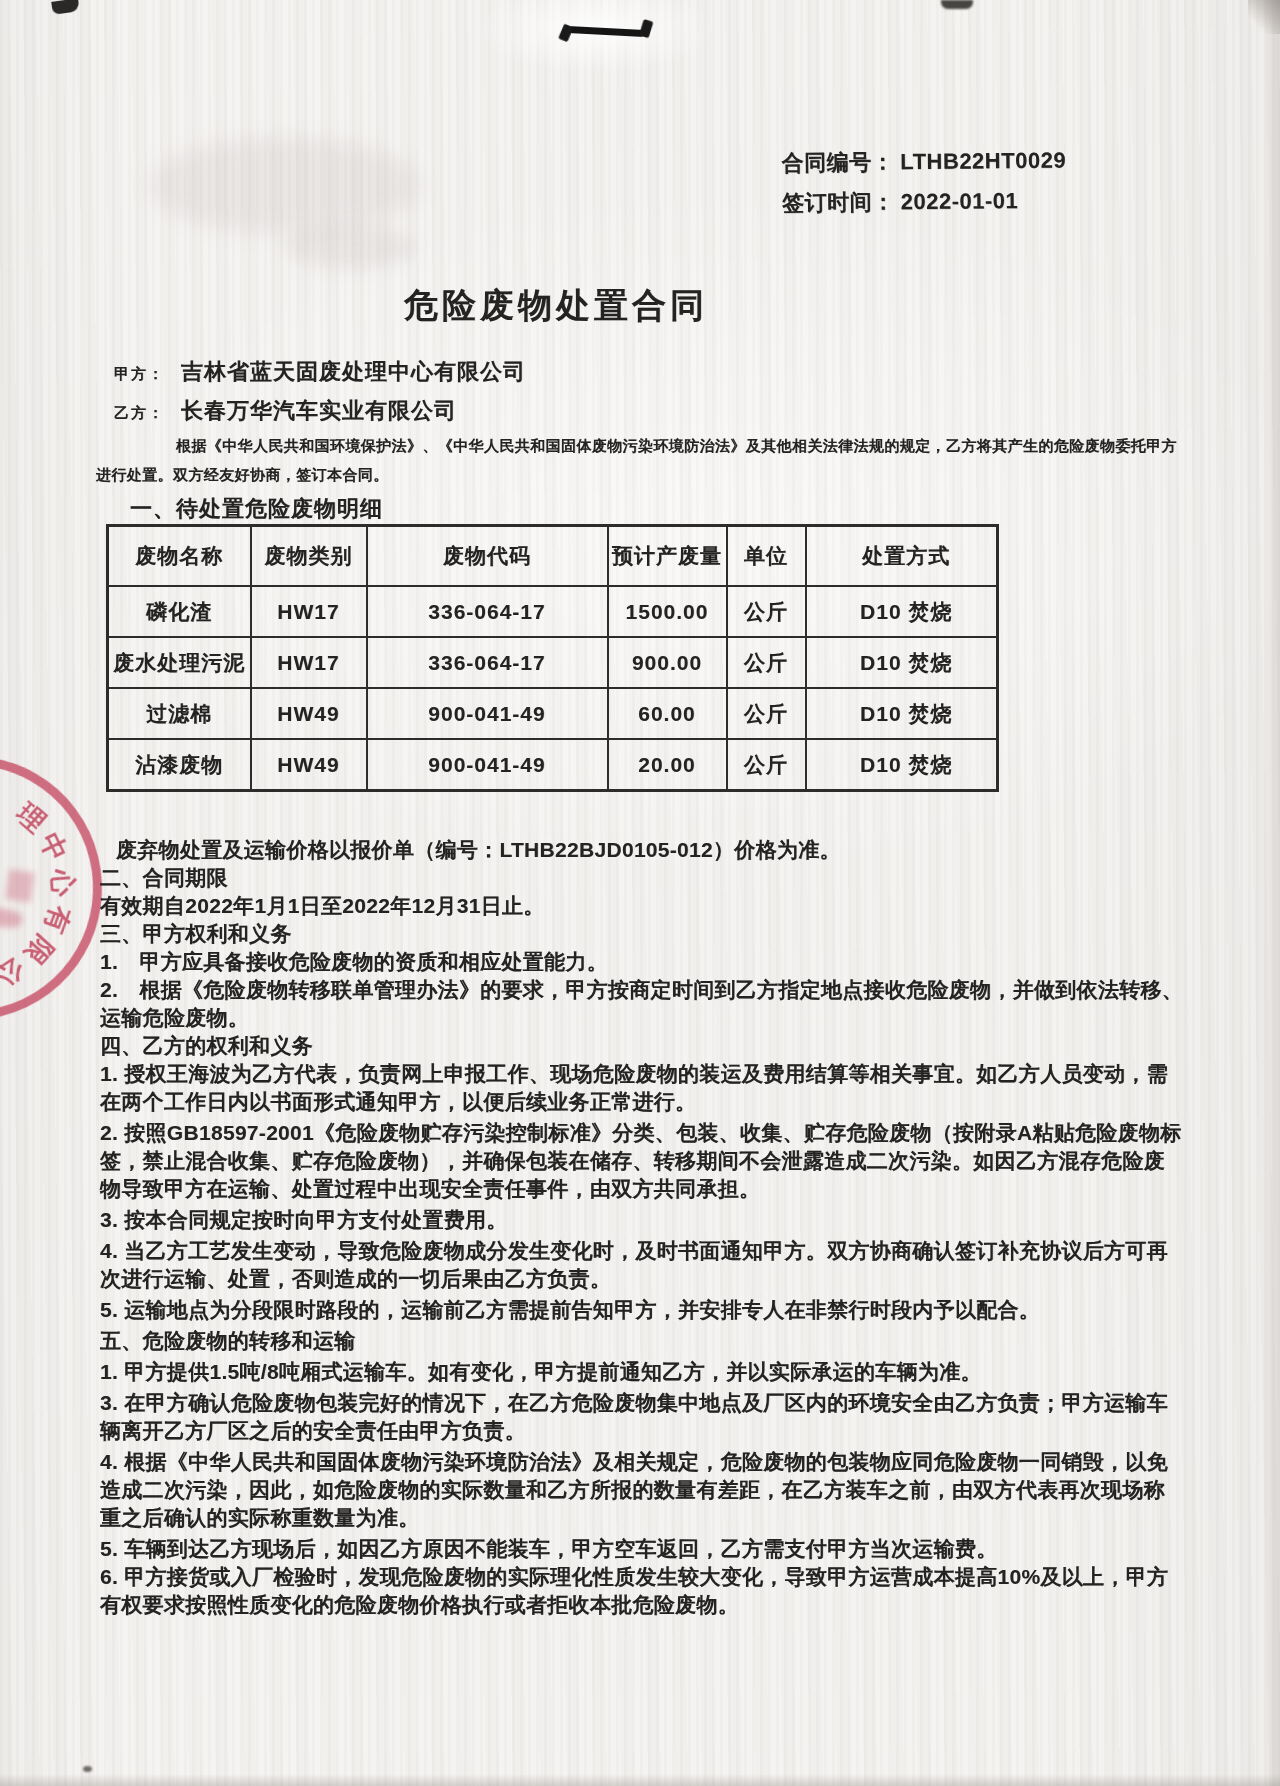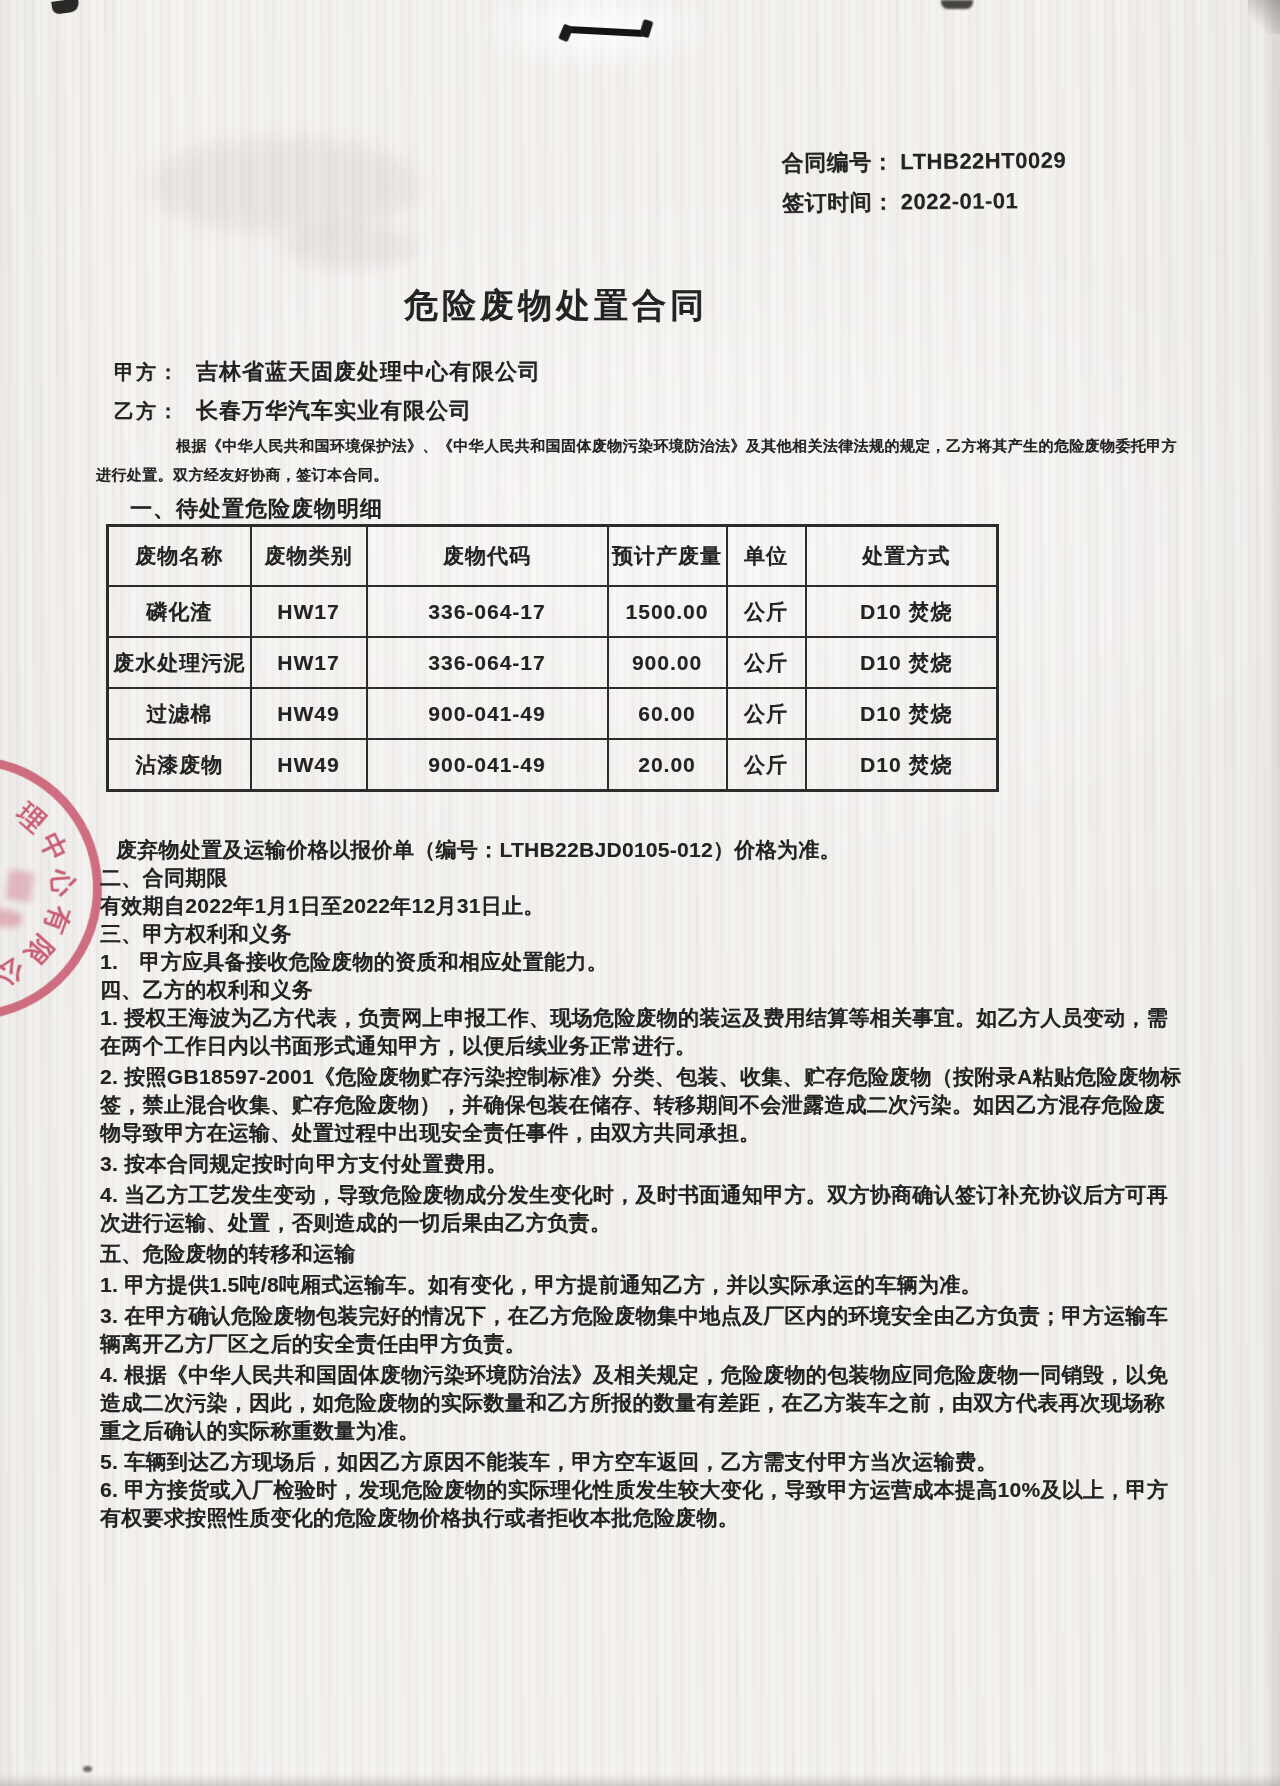--- a/index.html
+++ b/index.html
@@ -31,21 +31,21 @@
   .refs{left:782px;top:142px;transform:rotate(-0.6deg);}
   .ref-line{font-size:22px;font-weight:700;letter-spacing:0.5px;line-height:40px;white-space:nowrap;}
   .ref-line .val{margin-left:6px;}
 
   
   .title-wrap{left:0;top:283px;width:1112px;text-align:center;}
   .doc-title{font-size:34px;font-weight:700;letter-spacing:4px;margin:0;display:inline-block;}
 
   
   .party{white-space:nowrap;}
-  .party .lab{font-size:20px;font-weight:700;letter-spacing:2px;}
+  .party .lab{font-size:15px;font-weight:700;letter-spacing:2px;}
   .party .name{font-size:22px;font-weight:700;margin-left:16px;letter-spacing:1px;}
   .party-a{left:114px;top:357px;}
   .party-b{left:114px;top:396px;}
 
   
   .preamble{left:96px;top:432px;width:1086px;font-size:15px;line-height:28.5px;
     font-weight:600;text-indent:80px;margin:0;letter-spacing:0.4px;}
 
   .sec1{left:130px;top:494px;font-size:22px;font-weight:700;letter-spacing:1px;white-space:nowrap;}
 
@@ -218,25 +218,27 @@
       </tbody>
     </table>
   </div>
 
   <div class="abs clauses">
     <p class="sm-indent">废弃物处置及运输价格以报价单（编号：LTHB22BJD0105-012）价格为准。</p>
     <p>二、合同期限</p>
     <p>有效期自2022年1月1日至2022年12月31日止。</p>
     <p>三、甲方权利和义务</p>
     <p>1.　甲方应具备接收危险废物的资质和相应处置能力。</p>
+    <p>2.　根据《危险废物转移联单管理办法》的要求，甲方按商定时间到乙方指定地点接收危险废物，并做到依法转移、运输危险废物。</p>
     <p>四、乙方的权利和义务</p>
     <p>1. 授权王海波为乙方代表，负责网上申报工作、现场危险废物的装运及费用结算等相关事宜。如乙方人员变动，需在两个工作日内以书面形式通知甲方，以便后续业务正常进行。</p>
     <p class="sp">2. 按照GB18597-2001《危险废物贮存污染控制标准》分类、包装、收集、贮存危险废物（按附录A粘贴危险废物标签，禁止混合收集、贮存危险废物），并确保包装在储存、转移期间不会泄露造成二次污染。如因乙方混存危险废物导致甲方在运输、处置过程中出现安全责任事件，由双方共同承担。</p>
     <p class="sp">3. 按本合同规定按时向甲方支付处置费用。</p>
     <p class="sp">4. 当乙方工艺发生变动，导致危险废物成分发生变化时，及时书面通知甲方。双方协商确认签订补充协议后方可再次进行运输、处置，否则造成的一切后果由乙方负责。</p>
+    <p class="sp">5. 运输地点为分段限时路段的，运输前乙方需提前告知甲方，并安排专人在非禁行时段内予以配合。</p>
     <p class="sp">五、危险废物的转移和运输</p>
     <p class="sp">1. 甲方提供1.5吨/8吨厢式运输车。如有变化，甲方提前通知乙方，并以实际承运的车辆为准。</p>
     <p class="sp">3. 在甲方确认危险废物包装完好的情况下，在乙方危险废物集中地点及厂区内的环境安全由乙方负责；甲方运输车辆离开乙方厂区之后的安全责任由甲方负责。</p>
     <p class="sp">4. 根据《中华人民共和国固体废物污染环境防治法》及相关规定，危险废物的包装物应同危险废物一同销毁，以免造成二次污染，因此，如危险废物的实际数量和乙方所报的数量有差距，在乙方装车之前，由双方代表再次现场称重之后确认的实际称重数量为准。</p>
     <p class="sp">5. 车辆到达乙方现场后，如因乙方原因不能装车，甲方空车返回，乙方需支付甲方当次运输费。</p>
     <p>6. 甲方接货或入厂检验时，发现危险废物的实际理化性质发生较大变化，导致甲方运营成本提高10%及以上，甲方有权要求按照性质变化的危险废物价格执行或者拒收本批危险废物。</p>
   </div>
 
 </div>
 

